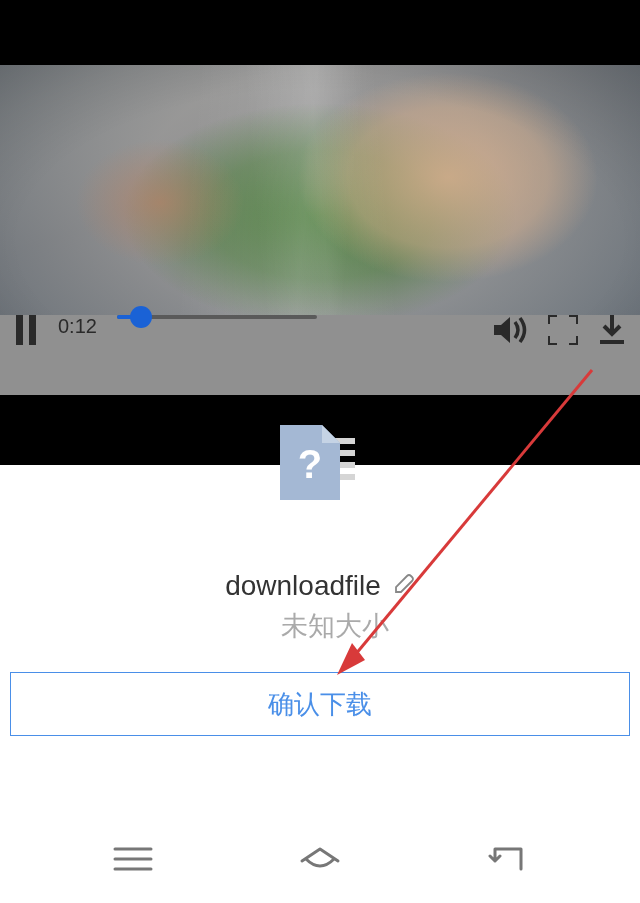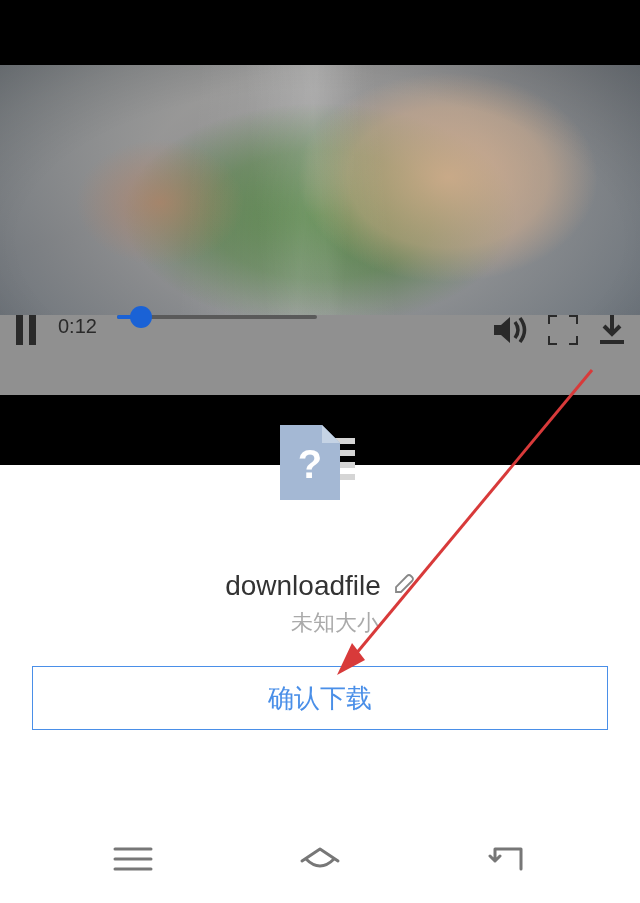--- a/index.html
+++ b/index.html
@@ -54,24 +54,24 @@
       width: 100px; height: 90px;
       position: absolute; top: -40px; left: 50%; transform: translateX(-50%);
       display: flex; align-items: center; justify-content: center;
     }
     .file-icon-bg { position: absolute; right: 5px; top: 8px; }
     .file-icon-fg { position: absolute; left: 10px; top: 0; }
 
     .file-name-row { margin-top: 105px; display: flex; align-items: center; gap: 12px; }
     .file-name { font-size: 28px; color: #333; }
     .edit-icon { display: inline-block; }
-    .file-size { font-size: 22px; color: #aaa; margin-top: 6px; margin-left: 30px; }
+    .file-size { font-size: 27px; color: #aaa; margin-top: 6px; margin-left: 30px; }
 
     .confirm-btn {
-      margin-top: 28px; width: 576px; height: 64px;
+      margin-top: 28px; width: 620px; height: 64px;
       border: 1px solid #4a8fe8; background: #fff; color: #4a8fe8;
       font-size: 26px; display: flex; align-items: center; justify-content: center;
       cursor: pointer;
     }
 
     .arrow-annotation {
       position: absolute; top: 365px; left: 337px; width: 260px; height: 310px;
       pointer-events: none; z-index: 10;
     }
 

